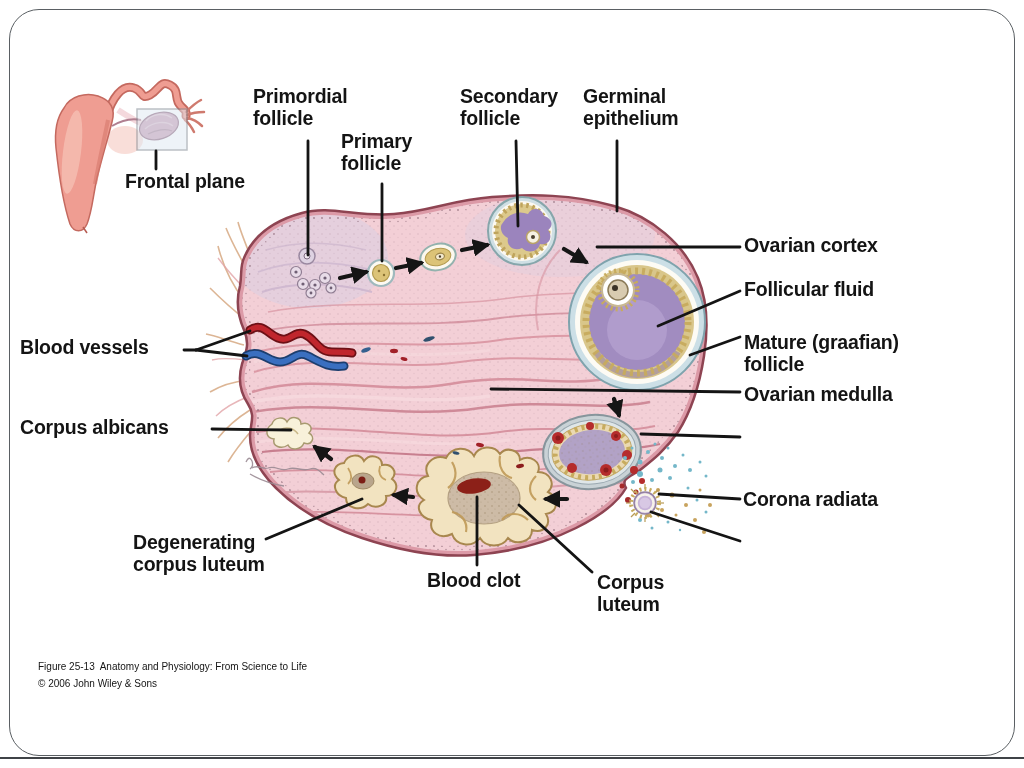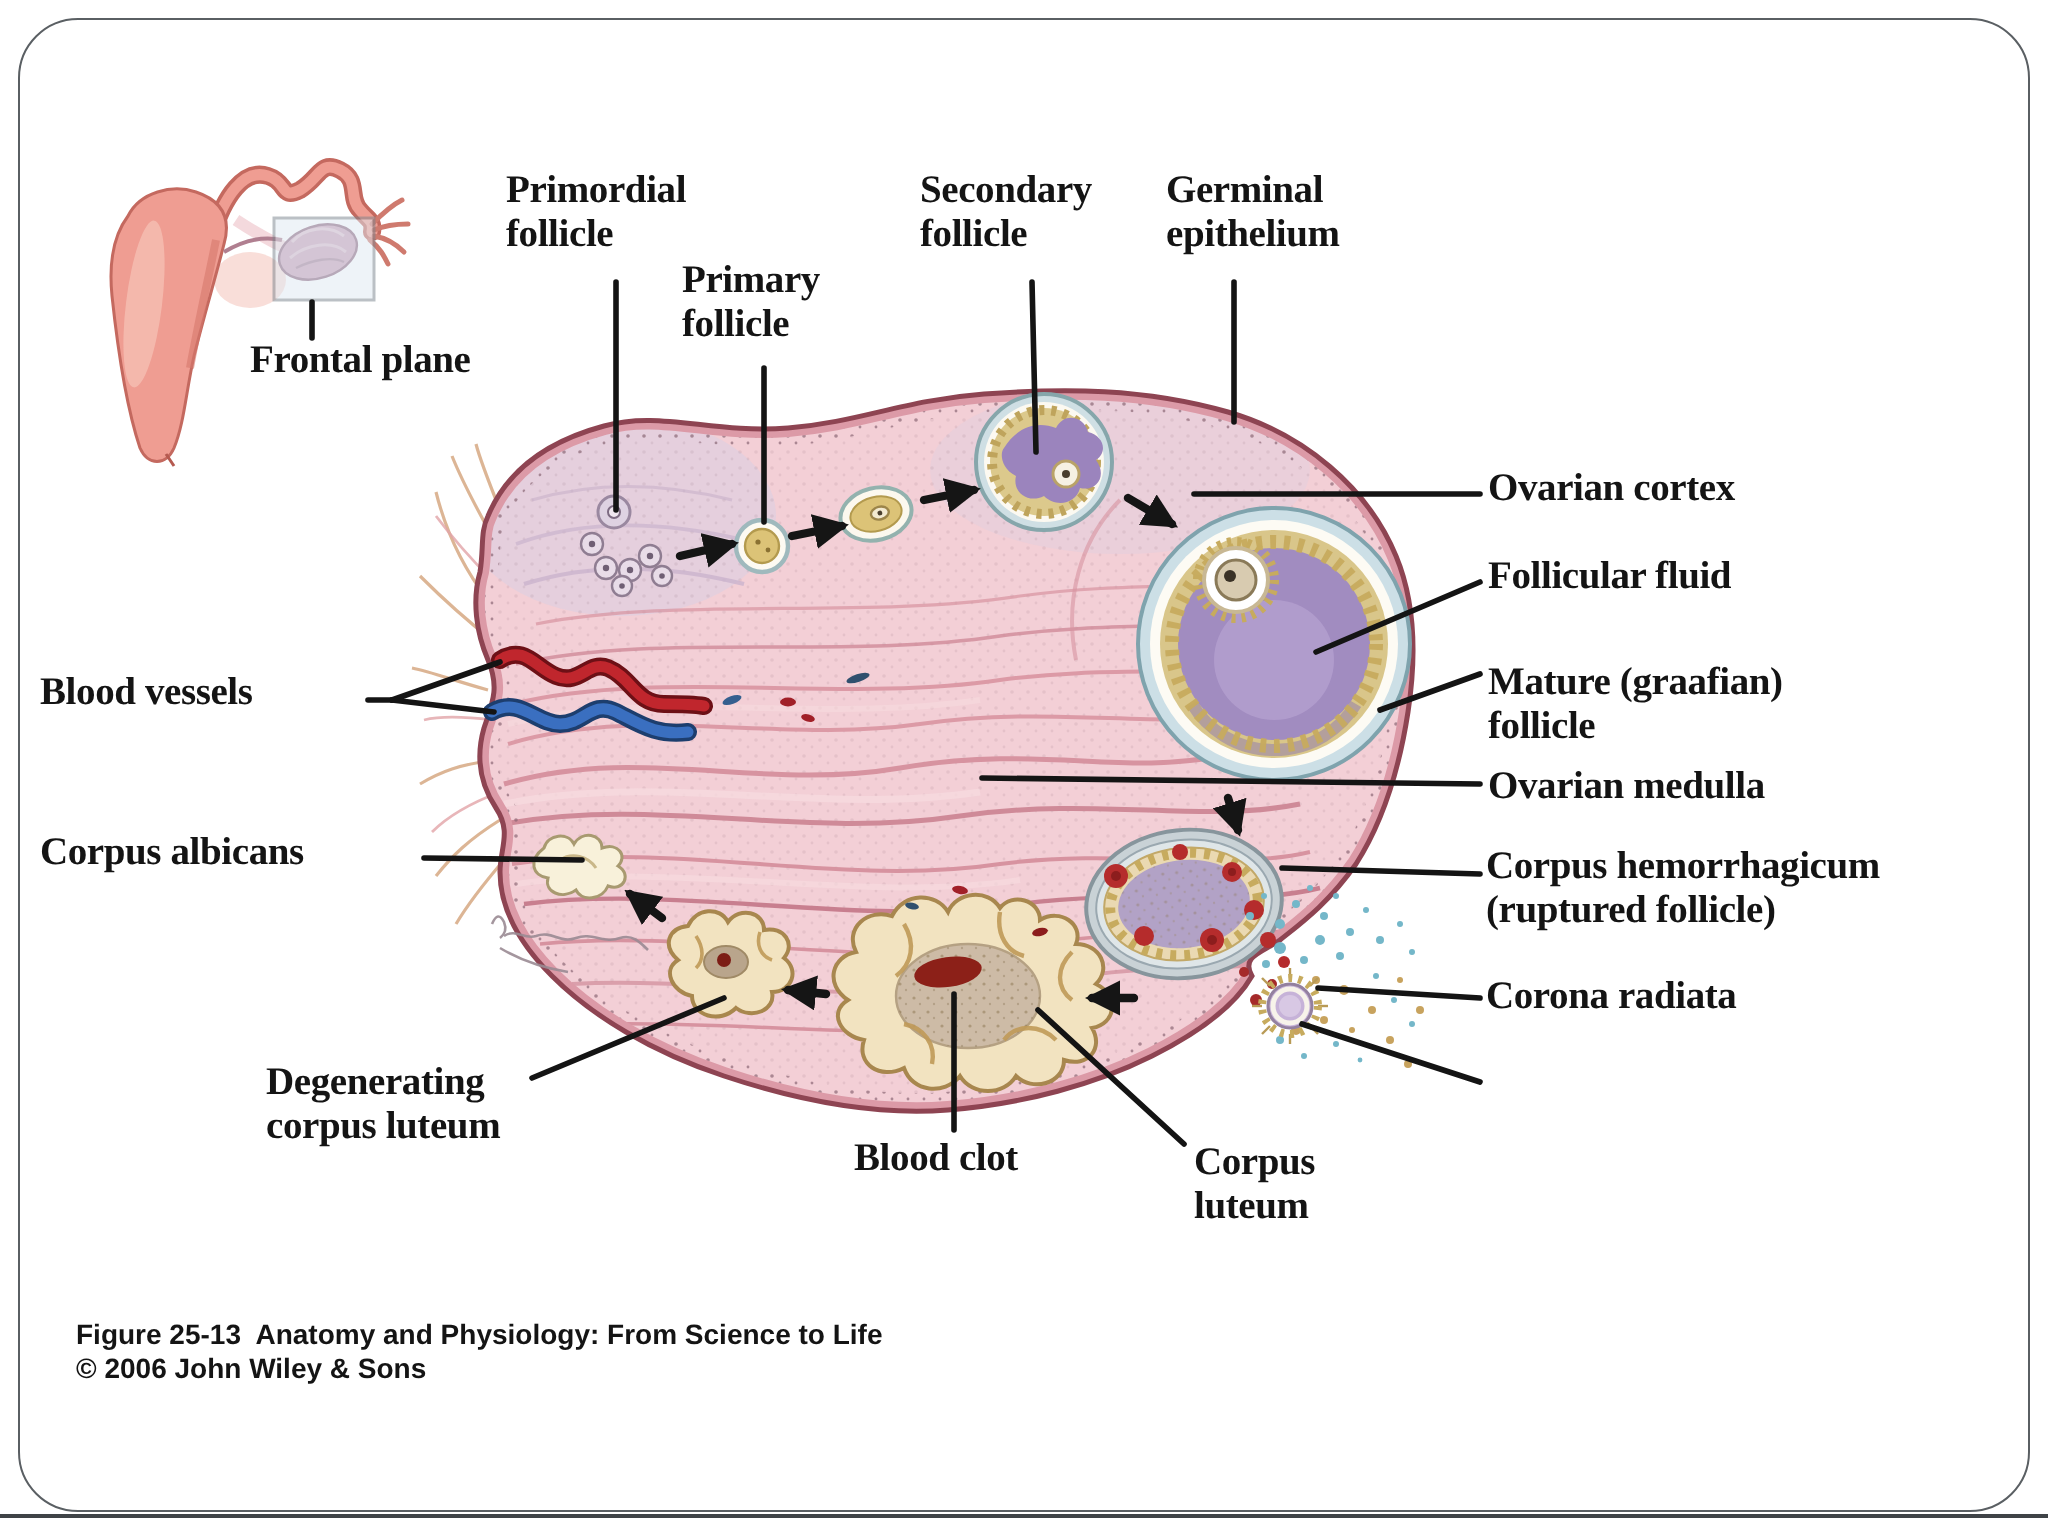--- a/index.html
+++ b/index.html
@@ -3,26 +3,26 @@
 <meta charset="utf-8">
 <style>
   html,body{margin:0;padding:0;background:#fff;}
   #stage{position:relative;width:1024px;height:768px;background:#fff;overflow:hidden;
          font-family:"Liberation Sans",sans-serif;}
   .frame{position:absolute;left:9px;top:9px;width:1004px;height:745px;
          border:1.5px solid #5a5f63;border-radius:30px;z-index:0;}
   .baseline{position:absolute;left:0;top:757px;width:1024px;height:2px;background:#3f4347;z-index:0;}
   svg.art{position:absolute;left:0;top:0;z-index:1;}
   .lbl{position:absolute;z-index:2;color:var(--ink,#141414);font-weight:bold;
-       font-size:19.5px;line-height:22px;white-space:pre-line;letter-spacing:-0.2px;font-family:Liberation Serif, serif;}
+       font-size:19.5px;line-height:22px;white-space:pre-line;letter-spacing:-0.2px;}
   .lbl.right{text-align:left;}
   .title{position:absolute;z-index:2;color:var(--ink,#141414);font-weight:bold;
          font-size:26px;line-height:30px;text-align:center;}
-  .caption{position:absolute;z-index:2;color:var(--ink,#141414);font-weight:bold;
-           font-size:14px;line-height:16px;white-space:pre;}
+  .caption{position:absolute;z-index:2;color:var(--ink,#141414);font-weight:normal;
+           font-size:10px;line-height:16px;white-space:pre;}
 </style>
 </head>
 <body>
 
 <div id="stage">
   <div class="frame"></div>
   <div class="baseline"></div>
 
   <svg class="art" width="1024" height="768" viewBox="0 0 1024 768">
     <defs>
@@ -401,22 +401,20 @@
 follicle</div>
   <div class="lbl" style="left:460px;top:85px;">Secondary
 follicle</div>
   <div class="lbl" style="left:583px;top:85px;">Germinal
 epithelium</div>
   <div class="lbl" style="left:744px;top:234px;">Ovarian cortex</div>
   <div class="lbl" style="left:744px;top:278px;">Follicular fluid</div>
   <div class="lbl" style="left:744px;top:331px;">Mature (graafian)
 follicle</div>
   <div class="lbl" style="left:744px;top:383px;">Ovarian medulla</div>
-  <div class="lbl" style="left:743px;top:423px;">Corpus hemorrhagicum
-(ruptured follicle)</div>
   <div class="lbl" style="left:743px;top:488px;">Corona radiata</div>
   <div class="lbl right" style="left:20px;top:336px;width:161px;">Blood vessels</div>
   <div class="lbl right" style="left:20px;top:416px;width:186px;">Corpus albicans</div>
   <div class="lbl" style="left:133px;top:531px;">Degenerating
 corpus luteum</div>
   <div class="lbl" style="left:427px;top:569px;">Blood clot</div>
   <div class="lbl" style="left:597px;top:571px;">Corpus
 luteum</div>
 
   <div class="caption" style="left:38px;top:659px;">Figure 25-13  Anatomy and Physiology: From Science to Life</div>

